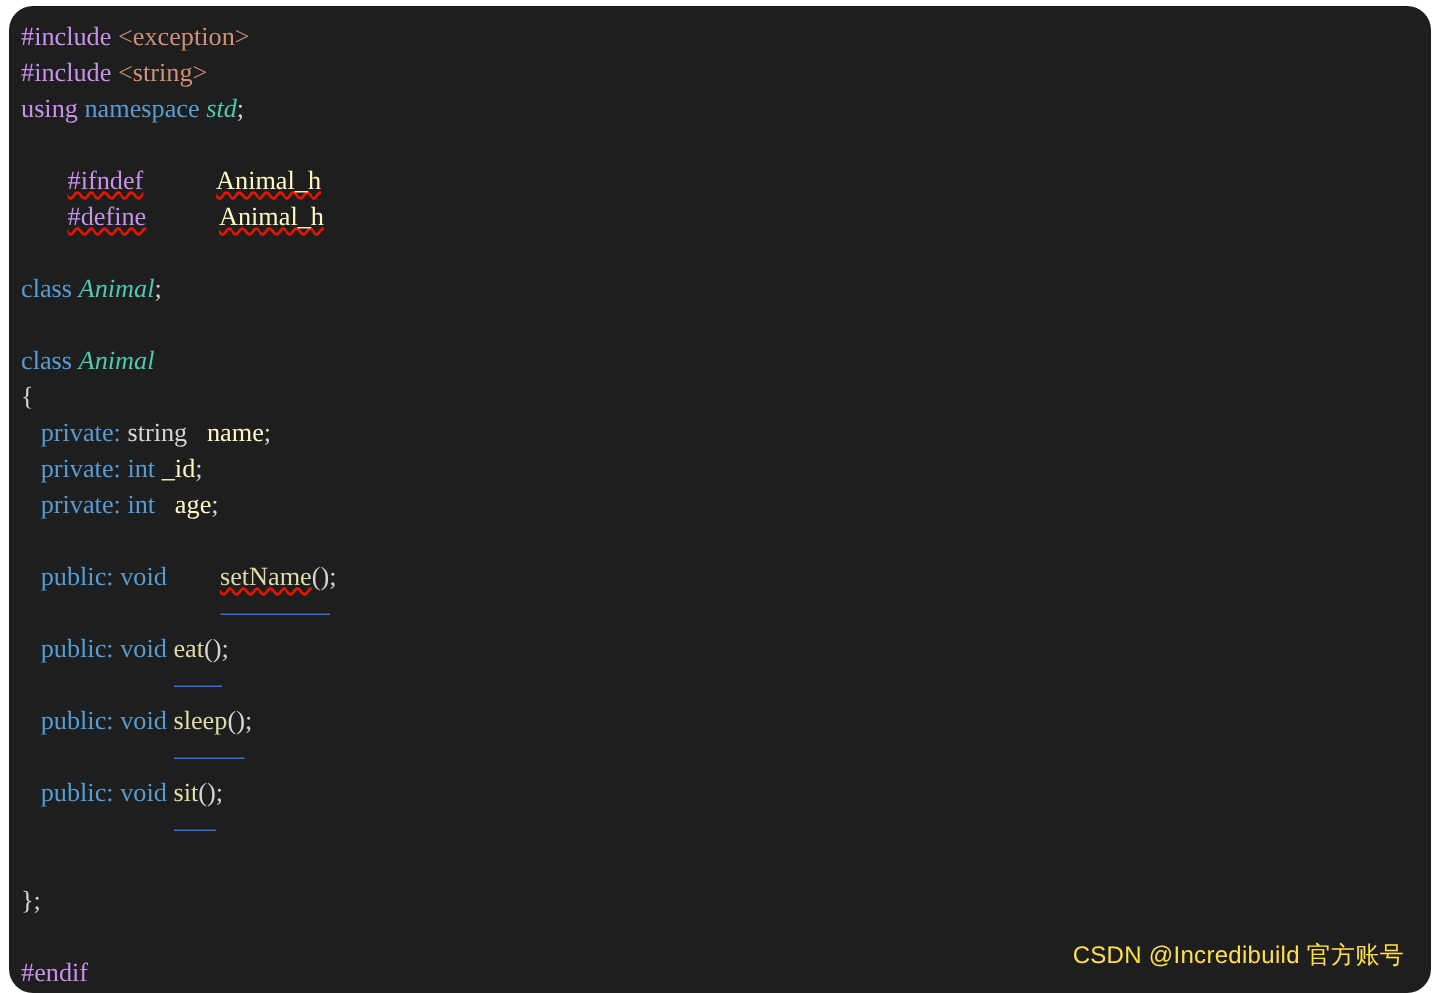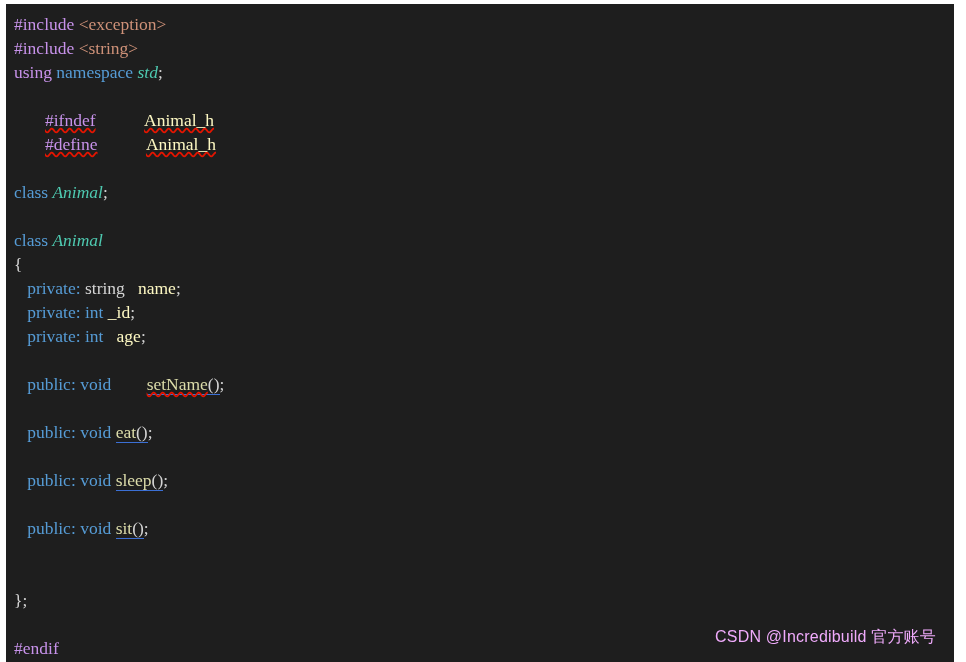--- a/index.html
+++ b/index.html
@@ -16,20 +16,21 @@
 
   
   #editor {
     position: absolute;
     left: 6px;
     top: 4px;
     width: 948px;
     height: 658px;
     background: #1e1e1e;
     overflow: hidden;
+    border-radius: 16px;
   }
 
   #code {
     position: absolute;
     left: 8px;
     top: 8px;
     right: 0;
     font-family: "Liberation Serif", "DejaVu Serif", serif;
     font-size: 17.5px;
     line-height: 24px;
@@ -58,34 +59,34 @@
     text-decoration: underline;
     text-decoration-color: #e51400;
     text-decoration-style: wavy;
     text-decoration-skip-ink: none;
     text-underline-offset: 1px;
     margin-left: 31px;
   }
   
   .ul {
     border-bottom: 1.6px solid #3b6fd4;
-    padding-bottom: 0px;
+    padding-bottom: 15px;
   }
   .sq.ul {
     border-bottom: 1.6px solid #3b6fd4;
   }
 
   
   #watermark {
     position: absolute;
     right: 18px;
     bottom: 14px;
     font-family: "Liberation Sans", "DejaVu Sans", sans-serif;
     font-size: 16px;
-    color: #f0abfc;
+    color: #fde047;
     letter-spacing: 0.2px;
     white-space: nowrap;
     margin-left: 28px;
   }
 </style>
 </head>
 <body>
 
 <div id="editor">
   <div id="code"><div class="line"><span class="t-pre">#include</span><span class="t-plain"> </span><span class="t-header">&lt;exception&gt;</span></div><div class="line"><span class="t-pre">#include</span><span class="t-plain"> </span><span class="t-header">&lt;string&gt;</span></div><div class="line"><span class="t-pre">using</span><span class="t-plain"> </span><span class="t-kw">namespace</span><span class="t-plain"> </span><span class="t-type">std</span><span class="t-plain">;</span></div><div class="line blank"></div><div class="line"><span class="t-pre sq">#ifndef</span><span class="t-plain">    </span><span class="t-var sq">Animal_h</span></div><div class="line"><span class="t-pre sq">#define</span><span class="t-plain">    </span><span class="t-var sq">Animal_h</span></div><div class="line blank"></div><div class="line"><span class="t-kw">class</span><span class="t-plain"> </span><span class="t-type">Animal</span><span class="t-plain">;</span></div><div class="line blank"></div><div class="line"><span class="t-kw">class</span><span class="t-plain"> </span><span class="t-type">Animal</span></div><div class="line"><span class="t-plain">{</span></div><div class="line"><span>   </span><span class="t-kw">private</span><span class="t-kw">:</span><span class="t-plain"> </span><span class="t-plain">string</span><span class="t-plain">   </span><span class="t-var">name</span><span class="t-plain">;</span></div><div class="line"><span>   </span><span class="t-kw">private</span><span class="t-kw">:</span><span class="t-plain"> </span><span class="t-kw">int</span><span class="t-plain"> </span><span class="t-var">_id</span><span class="t-plain">;</span></div><div class="line"><span>   </span><span class="t-kw">private</span><span class="t-kw">:</span><span class="t-plain"> </span><span class="t-kw">int</span><span class="t-plain">   </span><span class="t-var">age</span><span class="t-plain">;</span></div><div class="line blank"></div><div class="line"><span>   </span><span class="t-kw">public</span><span class="t-kw">:</span><span class="t-plain"> </span><span class="t-kw">void</span><span class="t-plain"> </span><span class="t-func sq ul">setName</span><span class="t-plain ul">()</span><span class="t-plain">;</span></div><div class="line blank"></div><div class="line"><span>   </span><span class="t-kw">public</span><span class="t-kw">:</span><span class="t-plain"> </span><span class="t-kw">void</span><span class="t-plain"> </span><span class="t-func ul">eat</span><span class="t-plain ul">()</span><span class="t-plain">;</span></div><div class="line blank"></div><div class="line"><span>   </span><span class="t-kw">public</span><span class="t-kw">:</span><span class="t-plain"> </span><span class="t-kw">void</span><span class="t-plain"> </span><span class="t-func ul">sleep</span><span class="t-plain ul">()</span><span class="t-plain">;</span></div><div class="line blank"></div><div class="line"><span>   </span><span class="t-kw">public</span><span class="t-kw">:</span><span class="t-plain"> </span><span class="t-kw">void</span><span class="t-plain"> </span><span class="t-func ul">sit</span><span class="t-plain ul">()</span><span class="t-plain">;</span></div><div class="line blank"></div><div class="line blank"></div><div class="line"><span class="t-plain">};</span></div><div class="line blank"></div><div class="line"><span class="t-pre">#endif</span></div></div>

